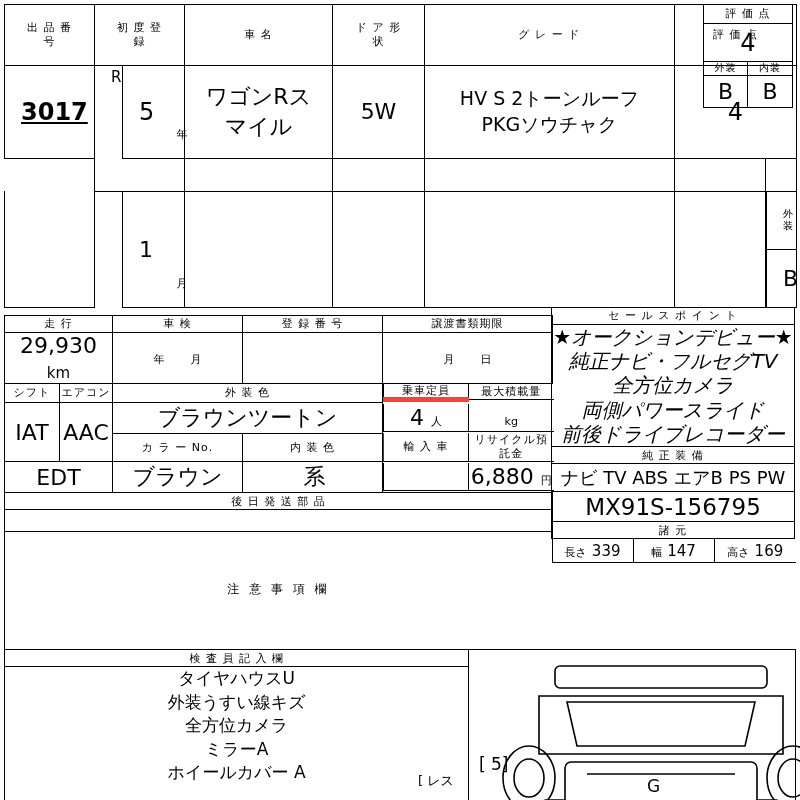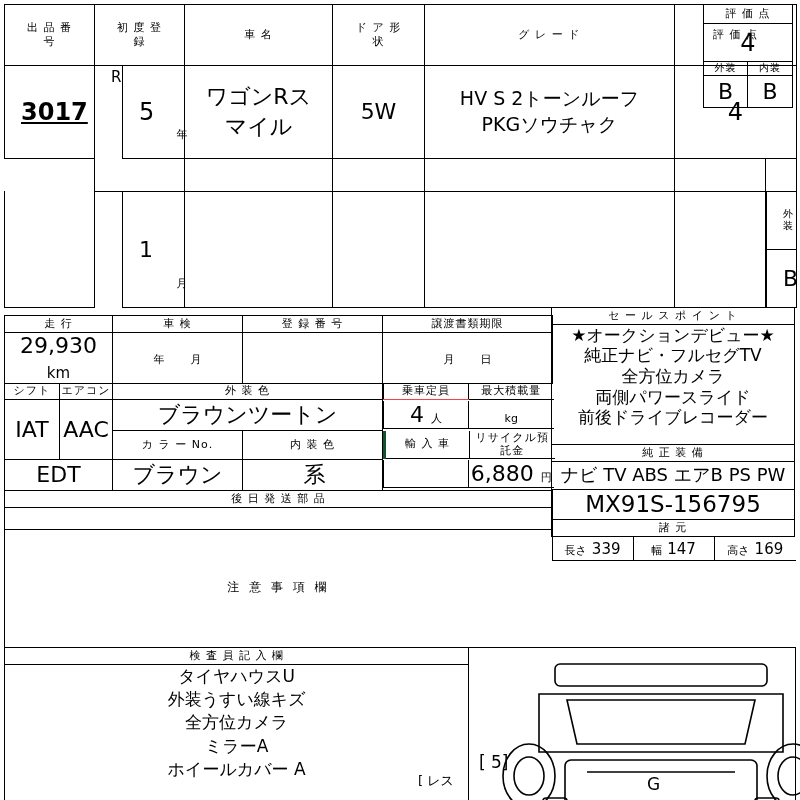--- a/index.html
+++ b/index.html
@@ -50,23 +50,24 @@
   
   .topwrap { display: flex; width: 792px; }
   .col-left { width: 548px; }
   .col-right { width: 244px; }
 
   .inner { border-collapse: collapse; width: 100%; table-layout: fixed; }
   .inner td { border: 1px solid #000; padding: 0; text-align: center; vertical-align: middle; }
 
   .sales-list {
     text-align: left;
-    font-size: 17px;
+    font-size: 20px;
     line-height: 1.22;
     padding: 1px 4px 2px 6px;
+    font-style: italic;
   }
   .sales-list div { white-space: nowrap; }
 
   .notes-area {
     height: 118px;
     text-align: left;
     vertical-align: top;
   }
   .notes-title { font-size: 12px; letter-spacing: 3px; text-align: center; padding-top: 2px;}
 
@@ -207,21 +208,21 @@
           <td class="lbl">エアコン</td>
           <td class="lbl" colspan="2">外 装 色</td>
           <td style="padding:0;border:none">
             <table class="inner" style="height:16px">
               <colgroup>
                     <col style="width:85px">
                     <col style="width:85px">
                   </colgroup>
               <tbody>
                     <tr>
-                <td class="lbl" style="border-top:none;border-right:1px solid #000;border-bottom:1px solid #ef4444;border-left:1px solid #000;">乗車定員</td>
+                <td class="lbl" style="border-top:none;border-right:1px solid #000;border-bottom:5px solid #ef4444;border-left:1px solid #000;">乗車定員</td>
                 <td class="lbl" style="border-top:none;border-right:none;">最大積載量</td>
               </tr>
             </tbody>
                 </table>
           </td>
         </tr>
         <tr style="height:28px">
           <td class="val-lg" rowspan="2">IAT</td>
           <td class="val-lg" rowspan="2">AAC</td>
           <td class="val-lg" colspan="2">ブラウンツートン</td>
@@ -244,21 +245,21 @@
           <td class="lbl">カ ラ ー No.</td>
           <td class="lbl">内 装 色</td>
           <td style="padding:0;border:none">
             <table class="inner" style="height:16px">
               <colgroup>
                     <col style="width:85px">
                     <col style="width:85px">
                   </colgroup>
               <tbody>
                     <tr>
-                <td class="lbl" style="border-top:none;border-left:3px solid #14532d;">輸 入 車</td>
+                <td class="lbl" style="border-top:none;border-left:1px solid #14532d;">輸 入 車</td>
                 <td class="lbl" style="border-top:none;border-right:none;">リサイクル預託金</td>
               </tr>
             </tbody>
                 </table>
           </td>
         </tr>
         <tr style="height:28px">
           <td class="val-lg" colspan="2">EDT</td>
           <td class="val-lg"><span>ブラウン</span></td>
           <td class="val-lg left" style="padding-left:4px">系</td>

